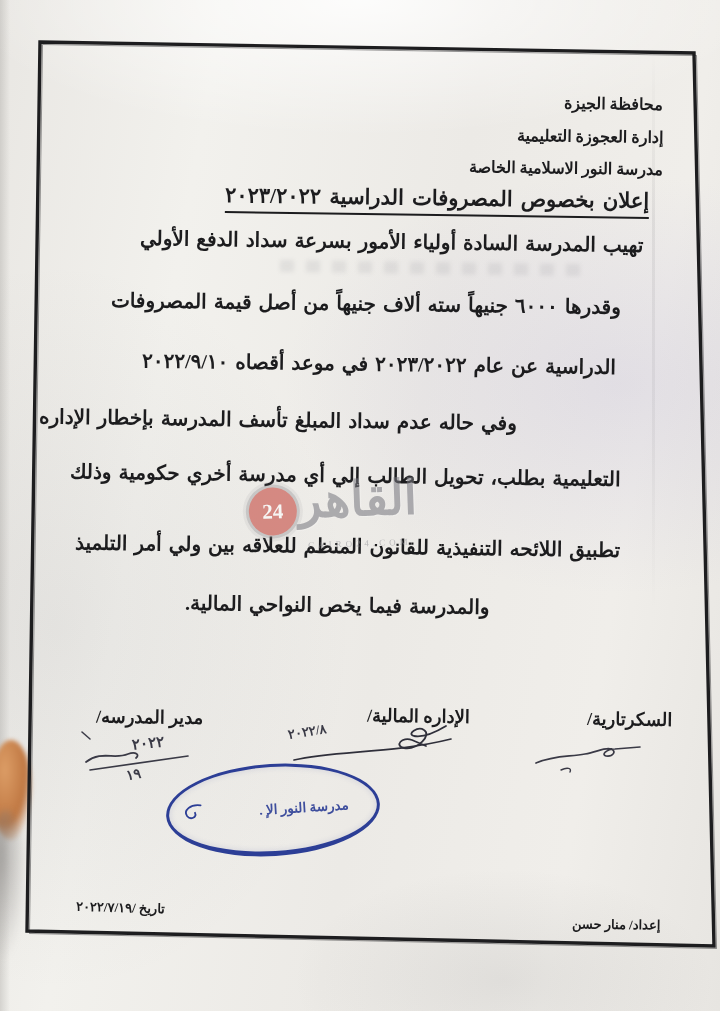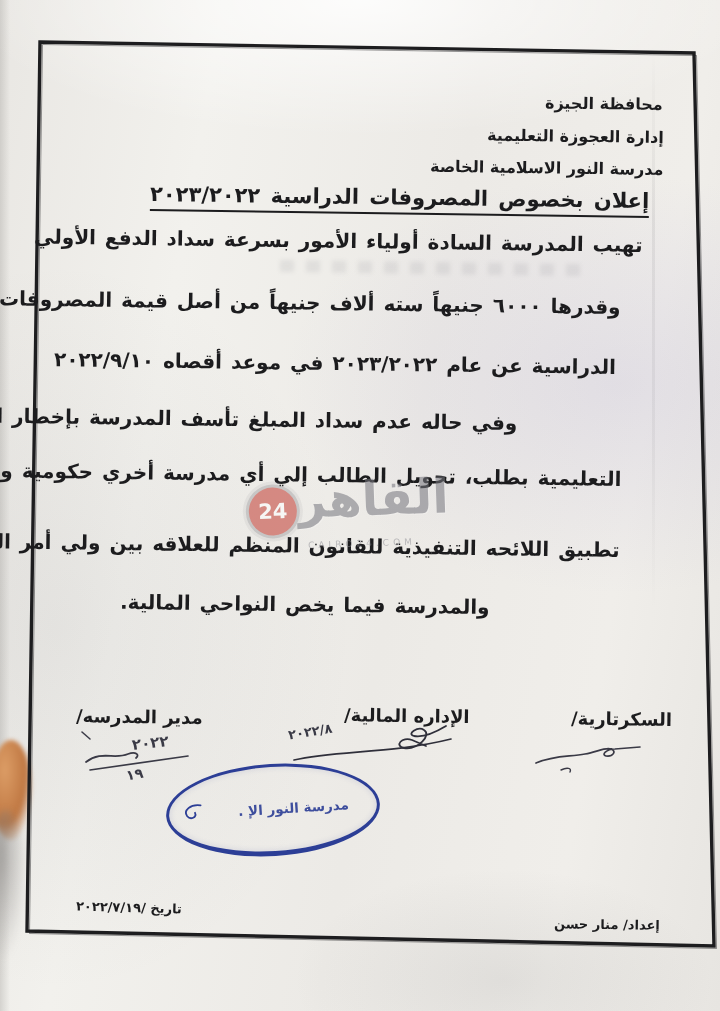--- a/index.html
+++ b/index.html
@@ -1,21 +1,21 @@
 <!DOCTYPE html>
 <html lang="ar"><head>
 <meta charset="utf-8">
 <style>
   html,body{margin:0;padding:0;}
   body{
     width:720px;height:1011px;overflow:hidden;position:relative;
     font-family:"DejaVu Sans",sans-serif;
     background:#d8d6d2;
   }
-  .photo{position:absolute;inset:0;}
+  .photo{position:absolute;inset:0;font-family:Liberation Serif, serif;}
   
   .paper{
     position:absolute;inset:0;
     background:
       radial-gradient(ellipse 480px 300px at 86% 38%, rgba(168,160,205,.20), rgba(168,160,205,0) 70%),
       radial-gradient(ellipse 420px 520px at 8% 62%, rgba(120,120,126,.10), rgba(120,120,126,0) 70%),
       radial-gradient(ellipse 640px 220px at 50% 0%, rgba(255,255,255,.85), rgba(255,255,255,0) 62%),
       radial-gradient(ellipse 300px 160px at 70% 97%, rgba(110,110,112,.12), rgba(110,110,112,0) 70%),
       linear-gradient(100deg,#e9e7e3,#f2f1ed 25%,#eceae6 55%,#f0eeea 80%,#e7e5e1);
   }

